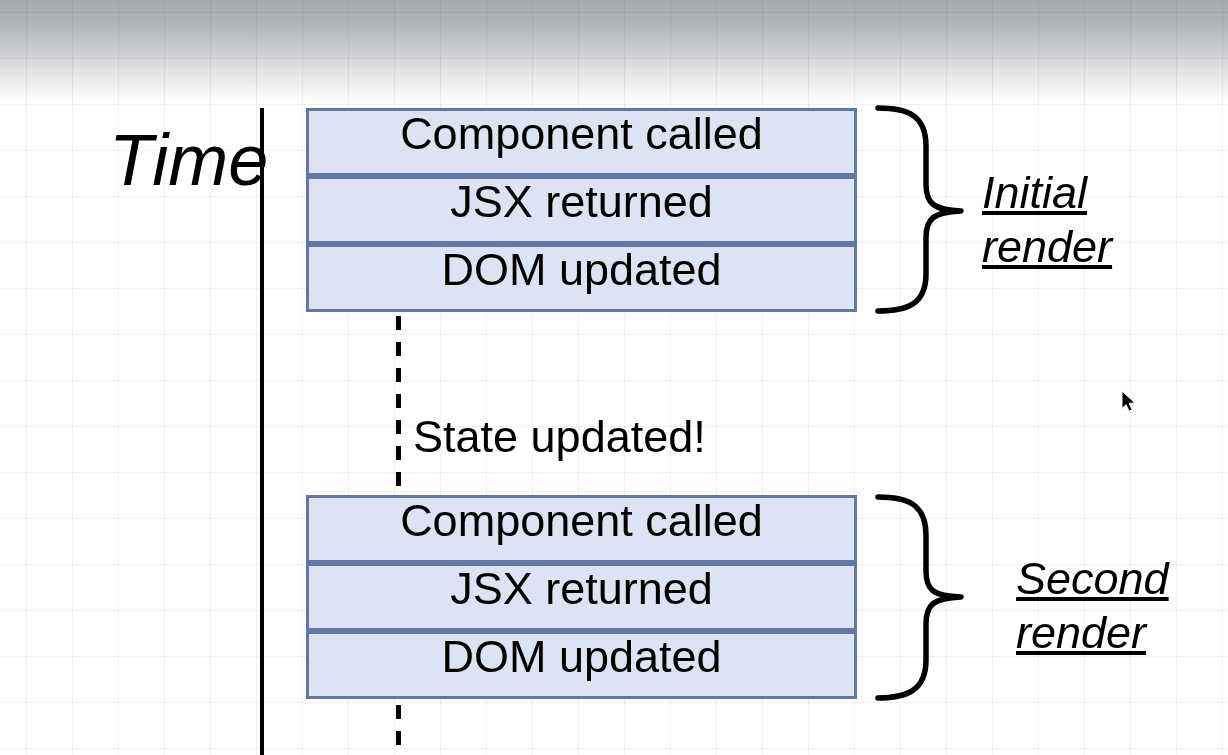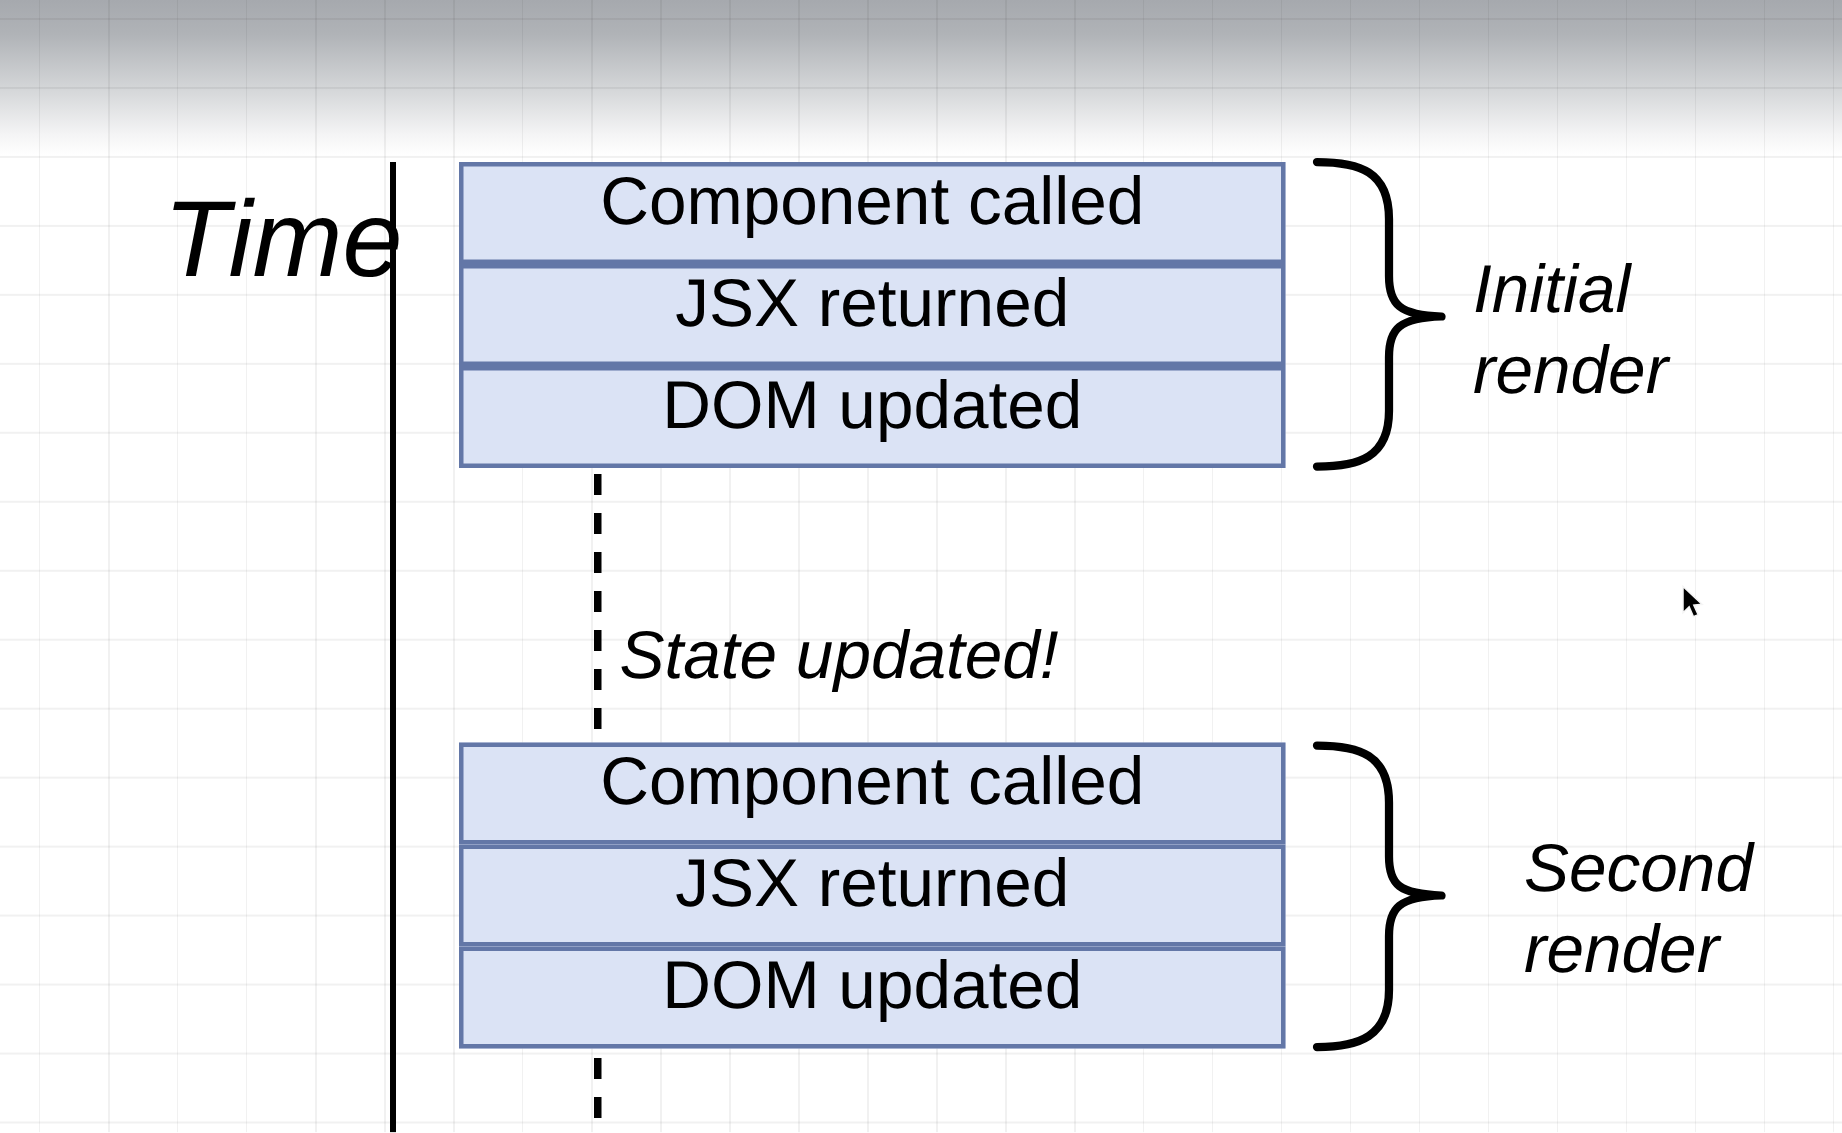--- a/index.html
+++ b/index.html
@@ -81,21 +81,20 @@
     background: repeating-linear-gradient(to bottom,
       var(--line-color, #000) 0 14px, transparent 14px 26px);
   }
   .dash1 { top: 316px; height: 177px; }
   .dash2 { top: 705px; height: 44px; }
   .state-label {
     position: absolute;
     left: 413px;
     top: 411px;
     font-size: 45px;
-    font-style: italic;
     white-space: nowrap;
   }
   .overlay {
     position: absolute;
     inset: 0;
     pointer-events: none;
   }
   .brace-path {
     fill: none;
     stroke: var(--line-color, #000);
@@ -107,20 +106,21 @@
     fill: #000;
     stroke: #f5f5f5;
     stroke-width: 1;
   }
   .brace-label {
     position: absolute;
     font-size: 45px;
     font-style: italic;
     line-height: 54px;
     white-space: pre-line;
+    text-decoration: underline;
   }
   .label-initial { left: 982px; top: 166px; }
   .label-second { left: 1016px; top: 552px; }
 </style>
 </head>
 <body>
 
 <div class="canvas">
 
   <div class="top-gradient"></div>

